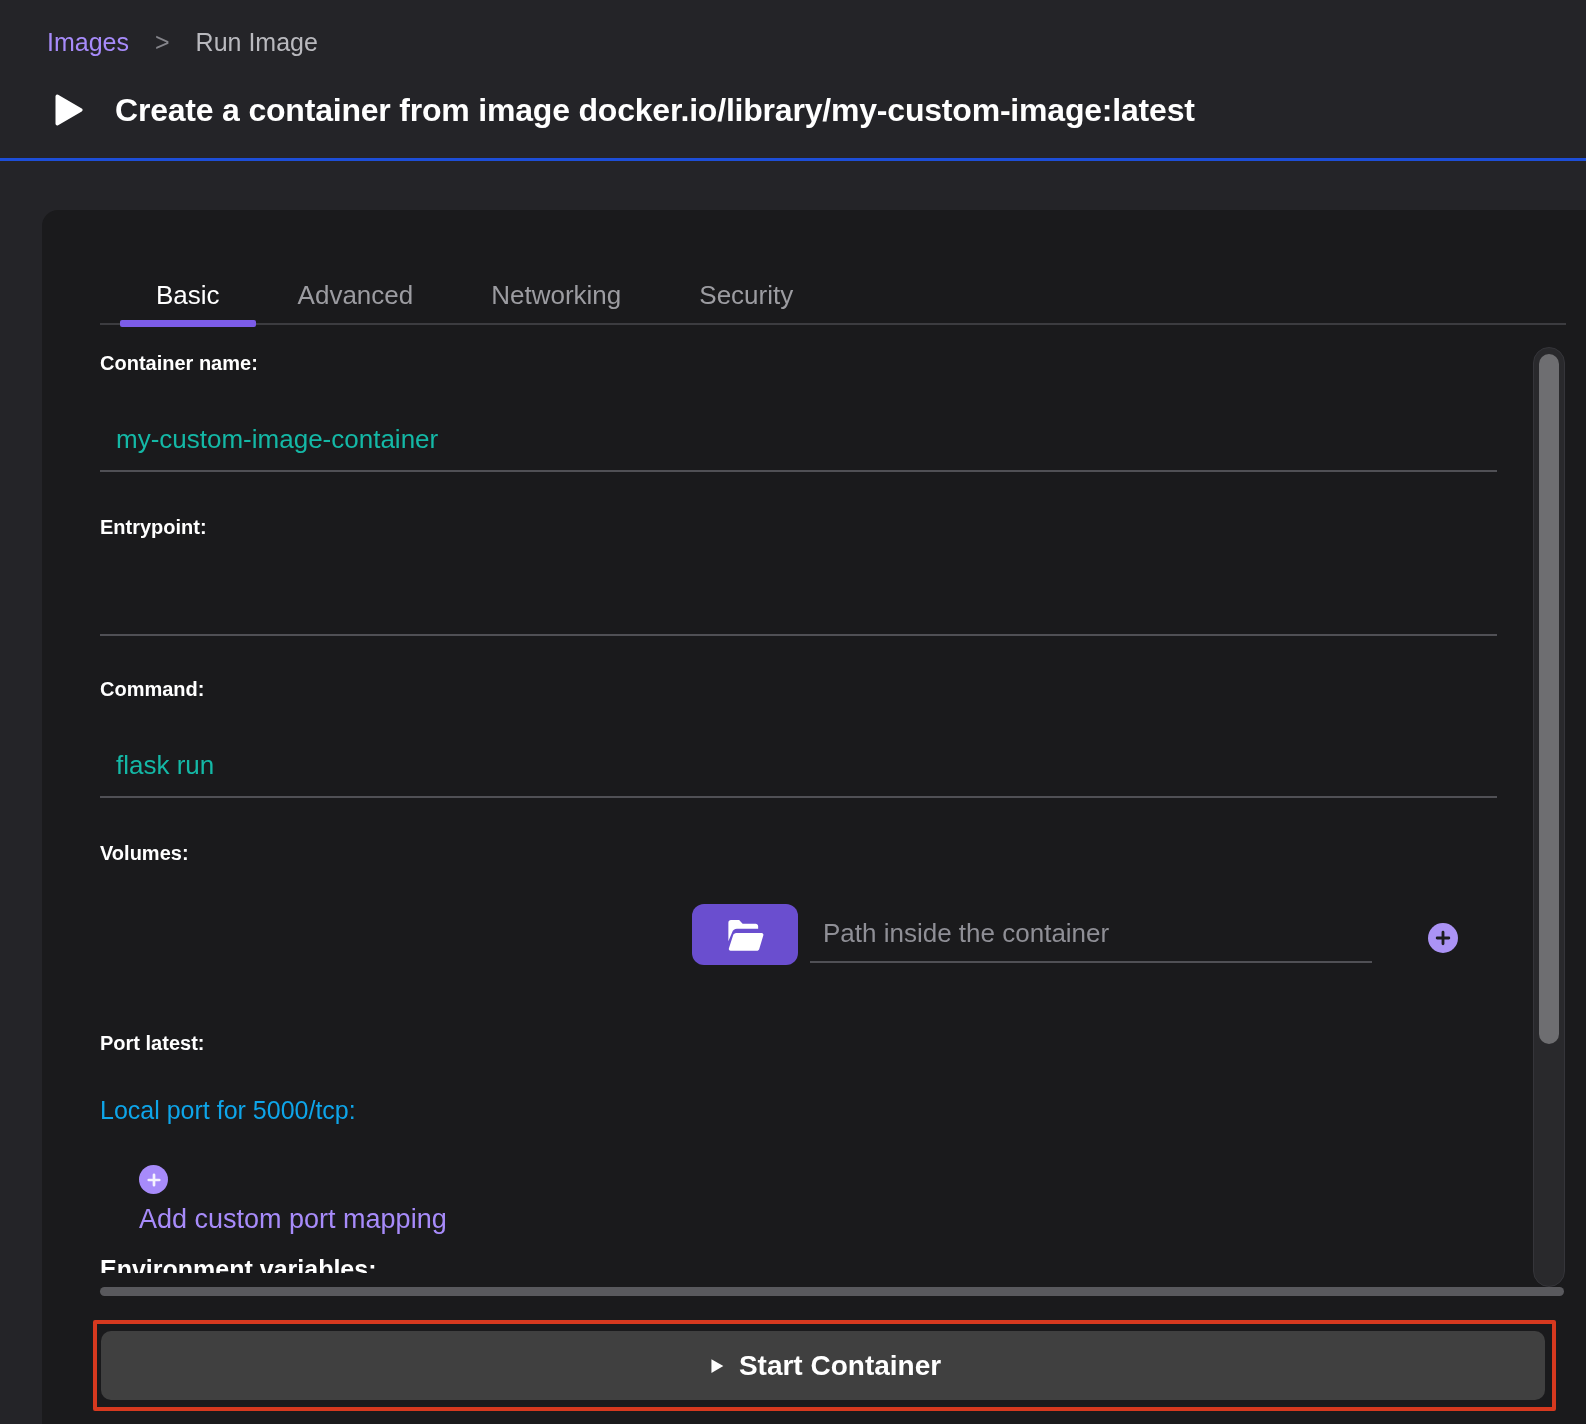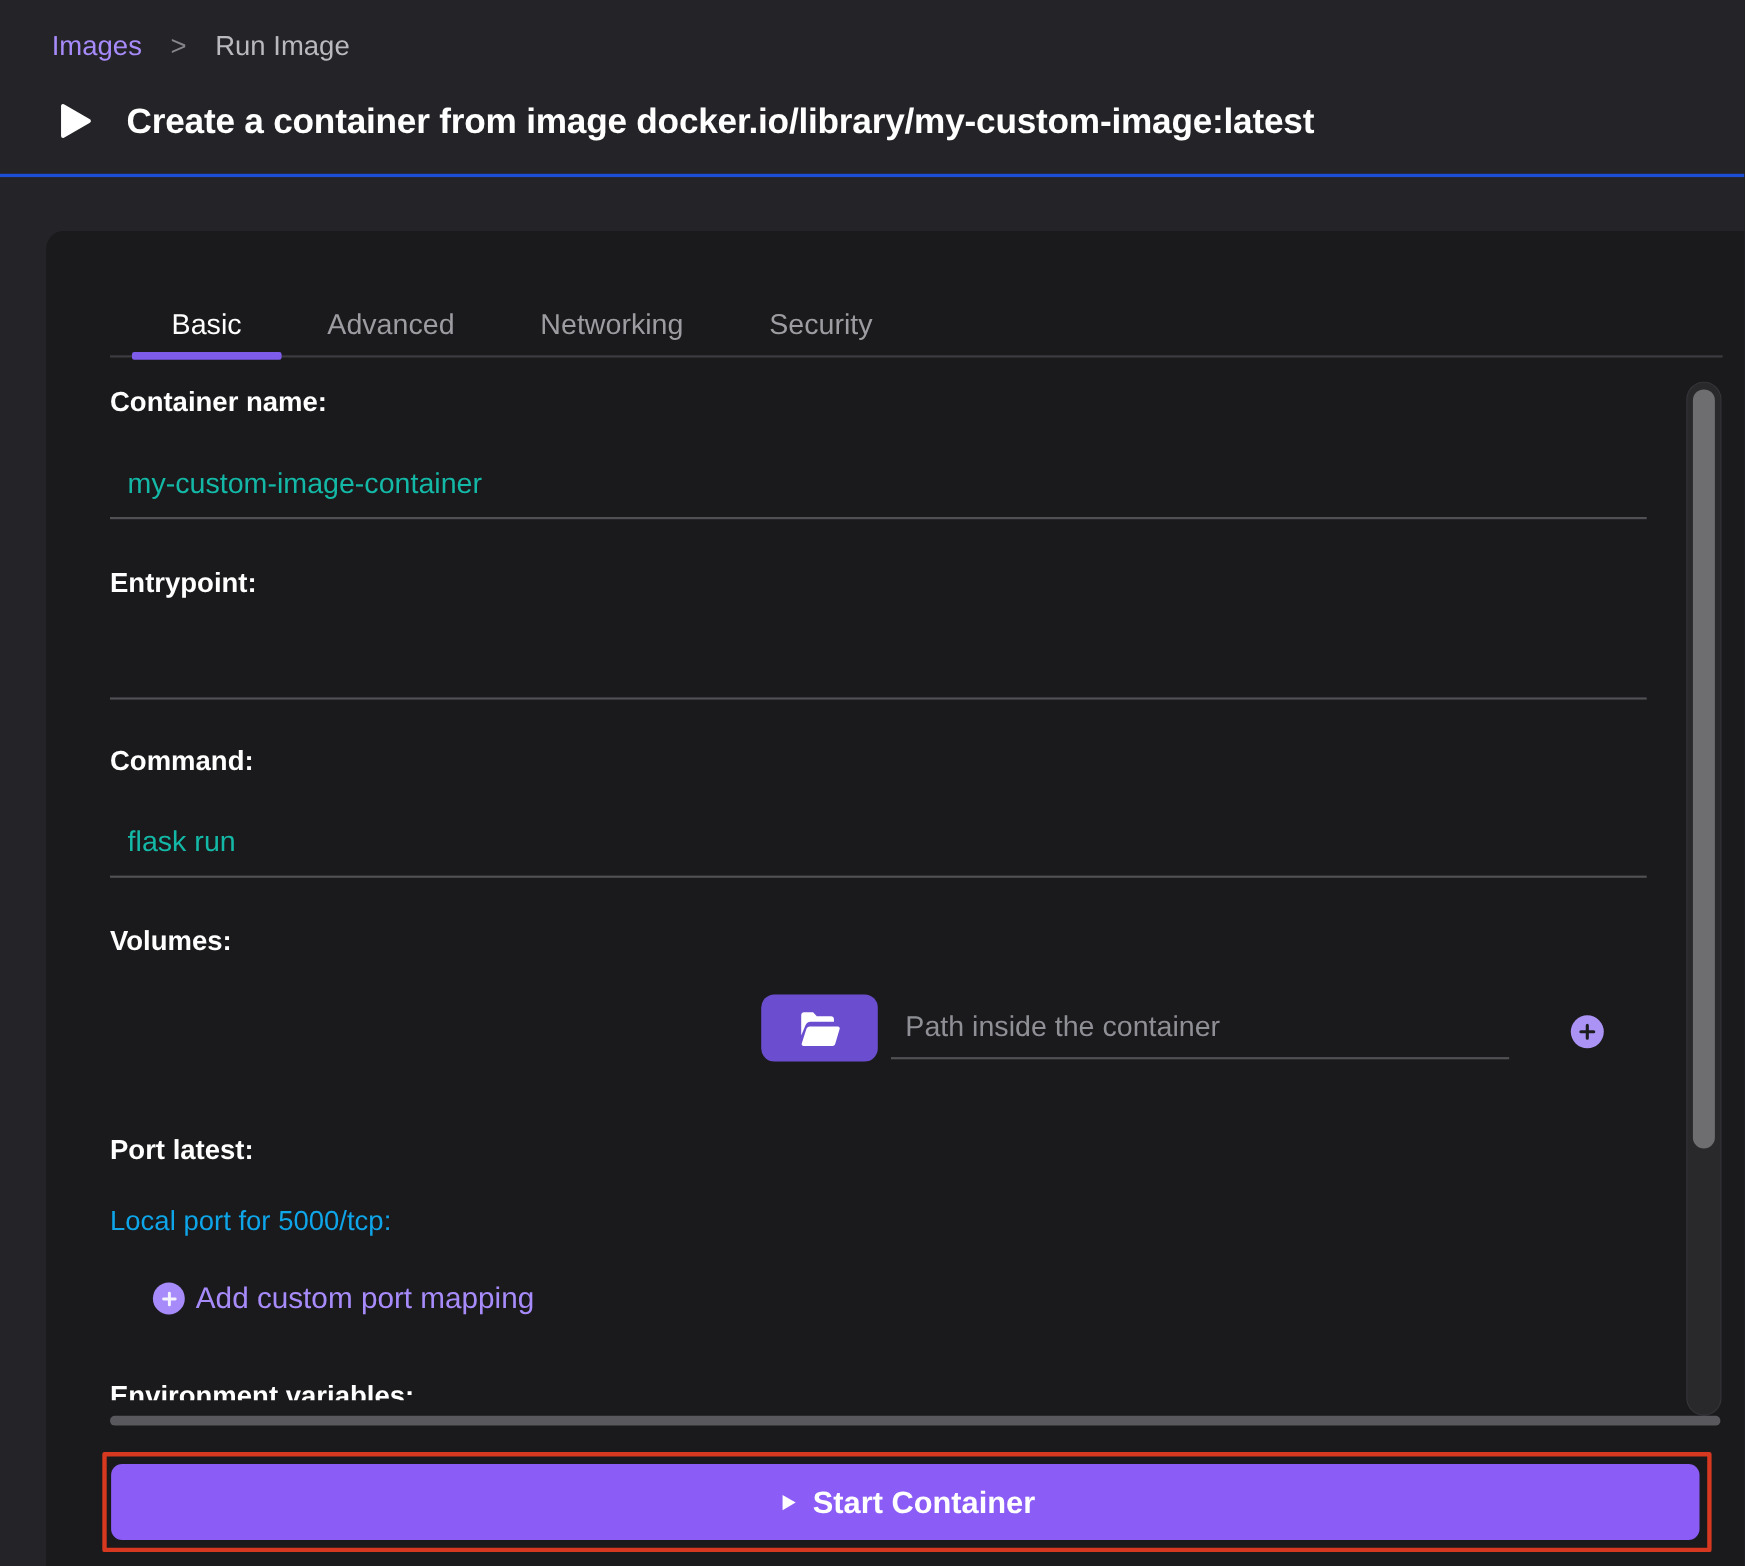--- a/index.html
+++ b/index.html
@@ -21,45 +21,45 @@
   .card { position:absolute; left:42px; top:210px; width:1544px; height:1214px; background:#1a1a1c; border-radius:16px 0 0 0; }
 
   
   .tabbar { position:absolute; left:58px; top:55px; width:1466px; height:60px; border-bottom:2px solid #3c3c40; }
   .tabs { position:absolute; left:20px; top:0; display:flex; gap:6px; height:60px; }
   .tab { padding:0 36px; height:60px; display:flex; align-items:center; font-size:26px; color:#9c9ca1; cursor:pointer; position:relative; }
   .tab.active { color:#ffffff; font-weight:500; }
   .tab.active::after { content:""; position:absolute; left:0; right:0; bottom:-2px; height:7px; background:#7c5ce8; border-radius:2px; }
 
   
-  .field-label { position:absolute; left:58px; color:#ffffff; font-size:25px; font-weight:600; }
+  .field-label { position:absolute; left:58px; color:#ffffff; font-size:20px; font-weight:600; }
   .line-input { position:absolute; border:none; outline:none; background:transparent; border-bottom:2px solid #505055; color:#14b8a6; font-size:26px; font-family:"Liberation Sans","DejaVu Sans",sans-serif; padding:0 0 0 16px; }
   .line-input::placeholder { color:#8f8f96; opacity:1; }
 
   .folder-btn { position:absolute; left:650px; top:694px; width:106px; height:61px; background:#6a4ecf; border:none; border-radius:12px; display:flex; align-items:center; justify-content:center; cursor:pointer; }
   .round-btn { position:absolute; border:none; border-radius:50%; display:flex; align-items:center; justify-content:center; cursor:pointer; background:#a78bfa; }
   .plus-volume { left:1386px; top:713px; width:30px; height:30px; background:#ab93f5; }
 
   .port-row-label { position:absolute; left:58px; top:886px; color:#0ea5e9; font-size:25px; }
 
-  .add-port { position:absolute; left:97px; top:955px; display:flex; align-items:center; gap:10px; cursor:pointer; }
+  .add-port { position:absolute; left:97px; top:955px; display:flex; align-items:flex-start; gap:10px; cursor:pointer;flex-direction:column; }
   .add-port-circle { width:29px; height:29px; border-radius:50%; background:#a78bfa; display:flex; align-items:center; justify-content:center; flex:0 0 auto; }
   .add-port-text { color:#a78bfa; font-size:27px; font-weight:500; }
 
   .env-clip { position:absolute; left:58px; top:1044px; height:19px; overflow:hidden; }
   .env-clip .field-label-inline { color:#ffffff; font-size:25px; font-weight:600; line-height:30px; }
 
   
   .vtrack { position:absolute; left:1491px; top:137px; width:32px; height:940px; background:#29292c; border:1px solid #35353a; border-radius:16px; }
   .vthumb { position:absolute; left:5px; top:6px; width:20px; height:690px; background:#6e6e71; border-radius:10px; cursor:grab; }
   .hbar { position:absolute; left:58px; top:1077px; width:1464px; height:9px; background:#59595d; border-radius:5px; cursor:grab; }
 
   
   .annotation { position:absolute; left:51px; top:1110px; width:1463px; height:91px; border:4px solid #d6391f; border-radius:2px; pointer-events:none; }
-  .start-btn { position:absolute; left:59px; top:1121px; width:1444px; height:69px; background:#8b5cf6; border:none; border-radius:10px; display:flex; align-items:center; justify-content:center; gap:12px; cursor:pointer; }
+  .start-btn { position:absolute; left:59px; top:1121px; width:1444px; height:69px; background:#404040; border:none; border-radius:10px; display:flex; align-items:center; justify-content:center; gap:12px; cursor:pointer; }
   .start-btn-label { color:#ffffff; font-size:28px; font-weight:600; }
   .icon { display:inline-flex; }
 </style>
 </head>
 <body>
 
 <div class="screen">
 
   <div class="header">
     <nav class="breadcrumb">

